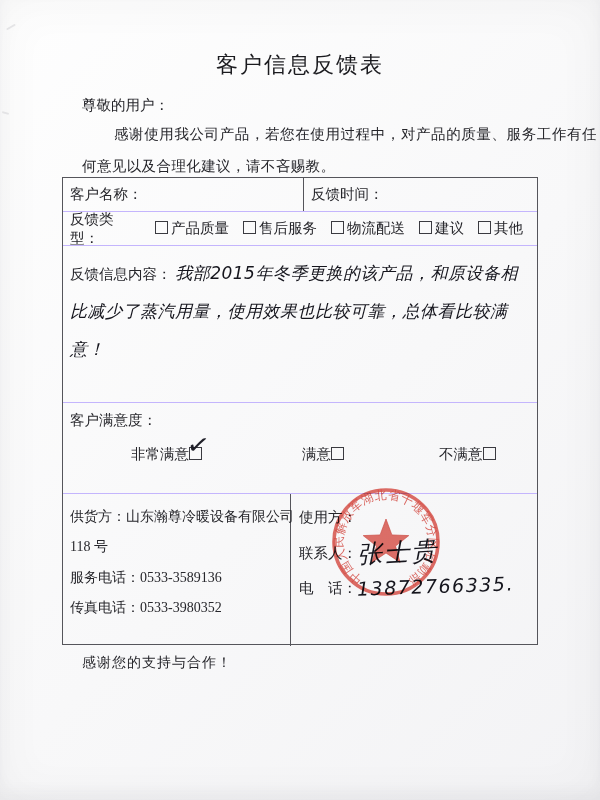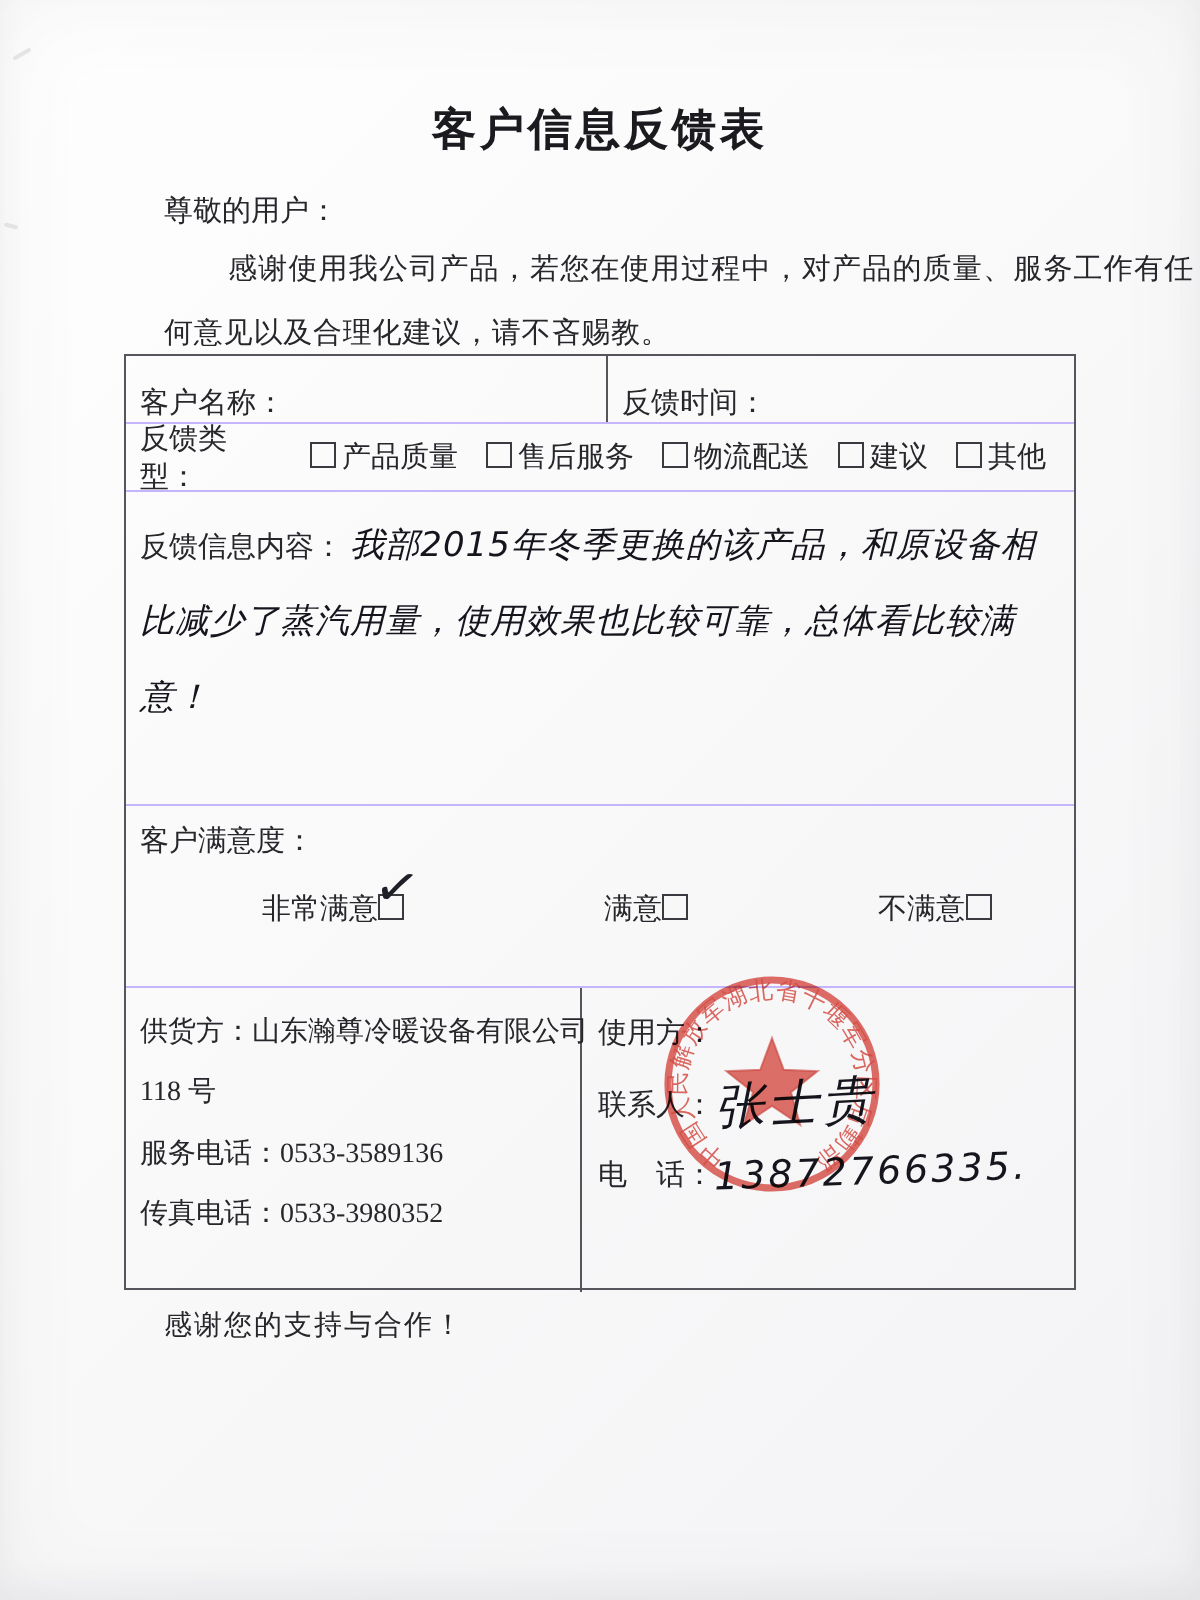--- a/index.html
+++ b/index.html
@@ -9,34 +9,34 @@
     font-family:"Liberation Serif", serif;
     color:#26262b;
   }
   .vignette{position:absolute;inset:0;pointer-events:none;
     box-shadow:inset 0 0 46px rgba(80,80,90,.06), inset 0 -8px 14px rgba(80,80,90,.05);}
   .artifact{position:absolute;background:#c9c9ce;opacity:.45;border-radius:2px;}
   .a1{left:6px;top:26px;width:10px;height:2px;transform:rotate(-30deg);}
   .a2{left:2px;top:112px;width:7px;height:2px;transform:rotate(15deg);}
 
   .title{position:absolute;left:0;top:50px;width:600px;text-align:center;
-    font-size:22px;font-weight:bold;letter-spacing:2px;color:#1b1b1f;}
+    font-size:22px;font-weight:normal;letter-spacing:2px;color:#1b1b1f;}
   .greeting{position:absolute;left:82px;top:96px;font-size:14.5px;}
   .intro1{position:absolute;left:114px;top:125px;font-size:14.5px;letter-spacing:.6px;}
   .intro2{position:absolute;left:82px;top:157px;font-size:14.5px;letter-spacing:.4px;text-align:center;}
   .footer{position:absolute;left:82px;top:654px;font-size:14px;letter-spacing:1px;}
 
   .form-table{position:absolute;left:62px;top:177px;width:476px;height:468px;
     border:1px solid #55555b;box-sizing:border-box;font-size:14.5px;}
   .row{box-sizing:border-box;border-top:1px solid #c4b5fd;}
   .row.first{border-top:none;}
   .r1{height:33px;display:flex;}
   .r1 .cell{display:flex;align-items:center;padding-left:7px;box-sizing:border-box;}
-  .r1 .cl{width:241px;border-right:1px solid #55555b;align-items:flex-end;}
-  .r1 .cr{flex:1;align-items:flex-end;}
+  .r1 .cl{width:241px;border-right:1px solid #55555b;}
+  .r1 .cr{flex:1;}
   .r2{height:34px;display:flex;align-items:center;padding-left:7px;}
   .typegap{display:inline-block;width:15px;}
   .opt2{margin-right:14px;white-space:nowrap;}
   .cb{display:inline-block;width:11px;height:11px;border:1px solid #3a3a40;
     margin-right:3px;vertical-align:-1px;position:relative;background:transparent;}
   .r3{height:157px;padding:9px 10px 0 7px;line-height:37px;}
   .r4{height:91px;position:relative;}
   .r4 .sat-label{position:absolute;left:7px;top:8px;}
   .sat-opt{position:absolute;top:42px;white-space:nowrap;margin-left:13px;}
   .so0{left:55px;} .so1{left:226px;} .so2{left:363px;}

